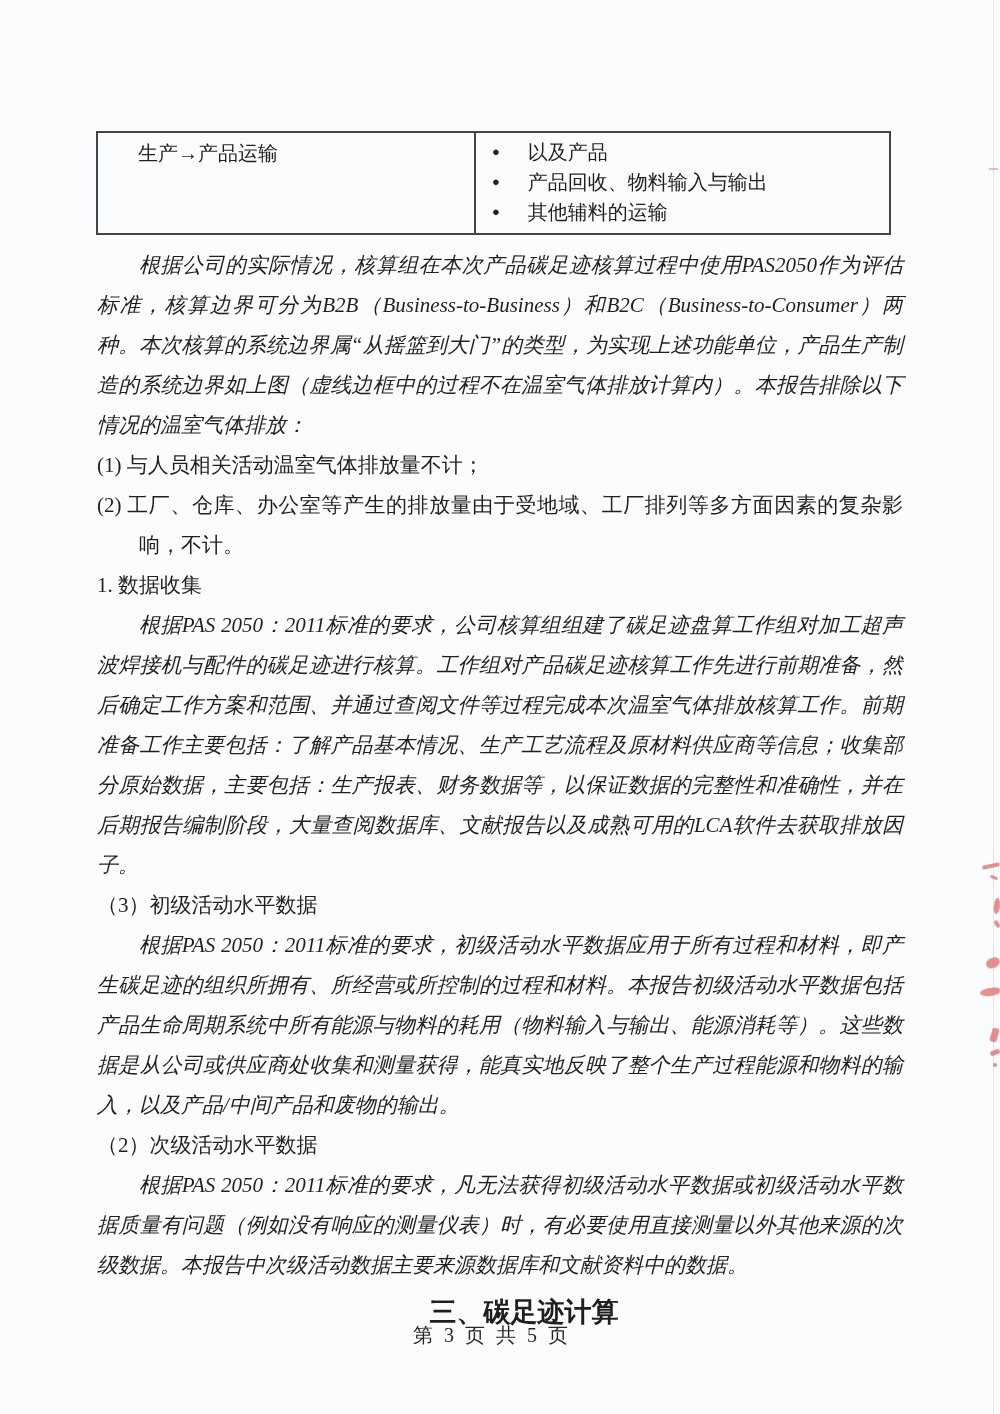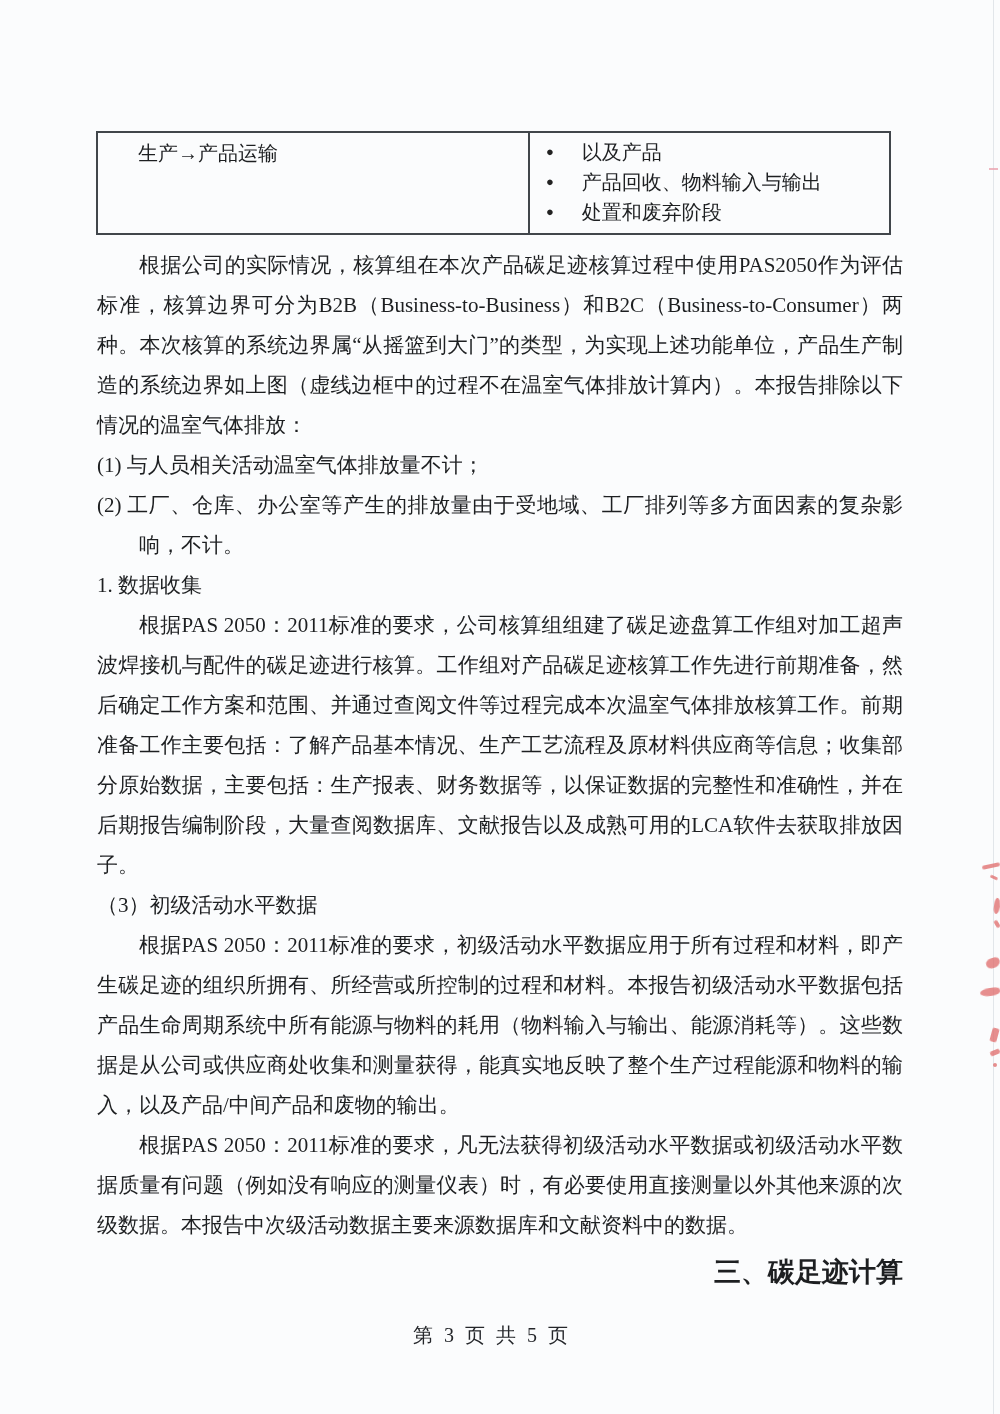--- a/index.html
+++ b/index.html
@@ -18,21 +18,21 @@
   
   .boundary-table {
     position: absolute; left: 96px; top: 131px;
     width: 795px; height: 104px;
     border: 2px solid #41464b;
     box-sizing: border-box;
     display: flex;
     background: transparent;
   }
   .cell-left {
-    width: 430px; box-sizing: border-box;
+    width: 376px; box-sizing: border-box;
     padding: 7px 6px 0 40px;
     font-size: 20px; line-height: 26px;
   }
   .cell-right {
     flex: 1; box-sizing: border-box;
     border-left: 2px solid #41464b;
     padding: 6px 6px 8px 14px;
     display: flex; flex-direction: column; justify-content: space-between;
     font-size: 20px; line-height: 26px;
   }
@@ -42,30 +42,30 @@
     margin-right: 28px; margin-left: 2px;
     color: #222;
   }
   
   .content {
     position: absolute; left: 97px; top: 245px; width: 806px;
     font-size: 21px; line-height: 40px;
     text-align: justify;
   }
   .content p { margin: 0; }
-  .para-indent { text-indent: 2em; }
+  .para-indent { text-indent: 2em; font-style: italic; }
   .hang { padding-left: 42px; text-indent: -42px; }
   .plain { text-indent: 0; }
   .section-3-heading {
     margin: 6px 0 0 0 !important;
     padding-left: 48px;
     font-size: 27px; line-height: 42px;
     font-weight: bold;
     font-family: "Liberation Sans", "DejaVu Sans", sans-serif;
-    text-align: right;
+    text-align: center;
   }
   
   .page-footer {
     position: absolute; left: 0; right: 16px; top: 1322px;
     text-align: center;
     font-size: 20px; letter-spacing: 3px;
     color: #24262a;
   }
   
   .stamp-area { position: absolute; right: 0; top: 860px; width: 30px; height: 215px; }
@@ -97,33 +97,34 @@
     <div class="bullet-row">
       <span class="bullet-glyph">●</span>
       <span>以及产品</span>
     </div>
     <div class="bullet-row">
       <span class="bullet-glyph">●</span>
       <span>产品回收、物料输入与输出</span>
     </div>
     <div class="bullet-row">
       <span class="bullet-glyph">●</span>
-      <span>处置和废弃阶段</span>
+      <span>其他辅料的运输</span>
     </div>
   </div>
 </div>
 
 <div class="content">
   <p class="para-indent">根据公司的实际情况，核算组在本次产品碳足迹核算过程中使用PAS2050作为评估标准，核算边界可分为B2B（Business-to-Business）和B2C（Business-to-Consumer）两种。本次核算的系统边界属“从摇篮到大门”的类型，为实现上述功能单位，产品生产制造的系统边界如上图（虚线边框中的过程不在温室气体排放计算内）。本报告排除以下情况的温室气体排放：</p>
   <p class="plain">(1) 与人员相关活动温室气体排放量不计；</p>
   <p class="hang">(2) 工厂、仓库、办公室等产生的排放量由于受地域、工厂排列等多方面因素的复杂影响，不计。</p>
   <p class="plain">1. 数据收集</p>
   <p class="para-indent">根据PAS 2050：2011标准的要求，公司核算组组建了碳足迹盘算工作组对加工超声波焊接机与配件的碳足迹进行核算。工作组对产品碳足迹核算工作先进行前期准备，然后确定工作方案和范围、并通过查阅文件等过程完成本次温室气体排放核算工作。前期准备工作主要包括：了解产品基本情况、生产工艺流程及原材料供应商等信息；收集部分原始数据，主要包括：生产报表、财务数据等，以保证数据的完整性和准确性，并在后期报告编制阶段，大量查阅数据库、文献报告以及成熟可用的LCA软件去获取排放因子。</p>
   <p class="plain">（3）初级活动水平数据</p>
   <p class="para-indent">根据PAS 2050：2011标准的要求，初级活动水平数据应用于所有过程和材料，即产生碳足迹的组织所拥有、所经营或所控制的过程和材料。本报告初级活动水平数据包括产品生命周期系统中所有能源与物料的耗用（物料输入与输出、能源消耗等）。这些数据是从公司或供应商处收集和测量获得，能真实地反映了整个生产过程能源和物料的输入，以及产品/中间产品和废物的输出。</p>
+  <p class="plain">（2）次级活动水平数据</p>
   <p class="para-indent">根据PAS 2050：2011标准的要求，凡无法获得初级活动水平数据或初级活动水平数据质量有问题（例如没有响应的测量仪表）时，有必要使用直接测量以外其他来源的次级数据。本报告中次级活动数据主要来源数据库和文献资料中的数据。</p>
   <p class="section-3-heading">三、碳足迹计算</p>
 </div>
 
 <div class="stamp-area">
   <div class="stamp-frag sf1"></div>
   <div class="stamp-frag sf2"></div>
   <div class="stamp-frag sf3"></div>
   <div class="stamp-frag sf4"></div>
   <div class="stamp-frag sf5"></div>

